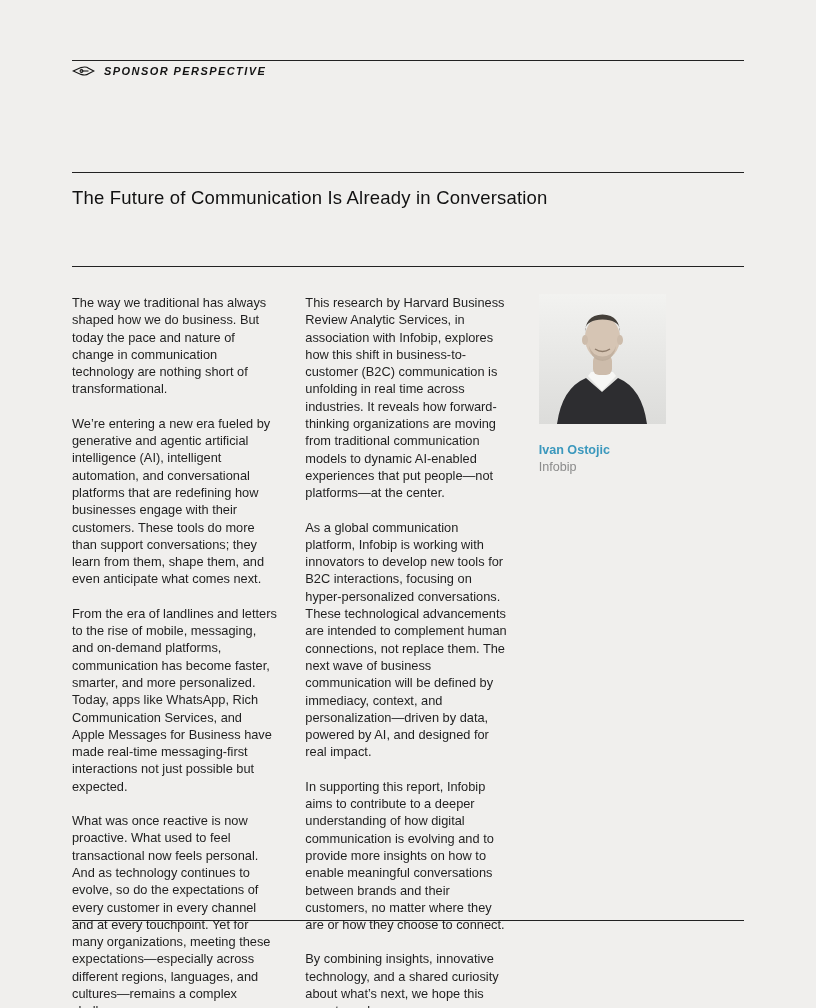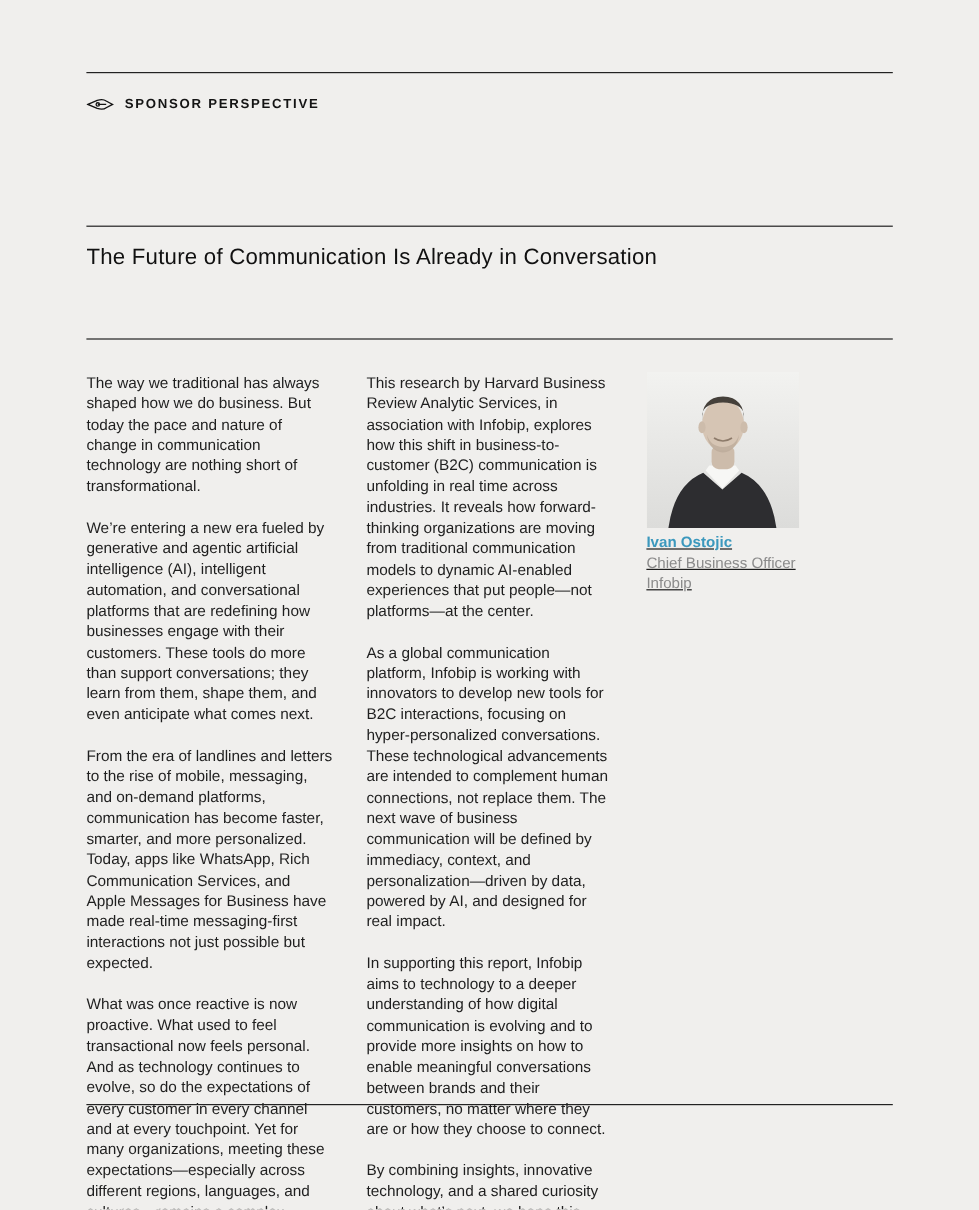--- a/index.html
+++ b/index.html
@@ -10,22 +10,22 @@
     margin:0 auto;
     background:#f0efed;
     font-family:"Liberation Sans", sans-serif;
     color:#1c1c1c;
     overflow:hidden;
   }
   .inner { position:absolute; left:72px; right:72px; top:0; }
   .rule { border:0; border-top:1px solid #222; margin:0; }
   .rule-top { margin-top:60px; }
   .eyebrow {
-    margin-top:20px;
-    display:flex; align-items:flex-start; gap:9px;
+    margin-top:4px;
+    display:flex; align-items:flex-start; gap:9px;font-style:italic;
   }
   .eyebrow .label {
     font-size:11px; font-weight:bold; letter-spacing:0.13em; color:#141414;
   }
   .rule-two { margin-top:95px; }
   .title {
     margin:14px 0 0 0;
     font-size:18.5px; font-weight:normal; letter-spacing:0.2px; color:#111;
   }
   .rule-three { margin-top:57px; }
@@ -35,21 +35,21 @@
     grid-template-columns:1fr 1fr 1fr;
     column-gap:28px;
   }
   .col p {
     margin:0 0 17px 0;
     font-size:12.8px; line-height:17.3px; color:#1f1f1f;
   }
   .portrait {
     width:127px; height:130px; display:block;
   }
-  .byline { margin-top:4px; margin-bottom:26px;text-decoration:underline; }
+  .byline { margin-top:18px; margin-bottom:26px; }
   .byline .name {
     font-size:12.6px; font-weight:bold; color:#3b98bd; line-height:17px;
   }
   .byline .role, .byline .company {
     font-size:12.6px; color:#8b8b8b; line-height:17px;
   }
   .rule-bottom { position:absolute; left:72px; right:72px; top:920px; }
 </style>
 </head>
 <body>
@@ -81,21 +81,21 @@
       <div class="col">
           <p>The way we traditional has always shaped how we do business. But today the pace and nature of change in communication technology are nothing short of transformational.</p>
           <p>We’re entering a new era fueled by generative and agentic artificial intelligence (AI), intelligent automation, and conversational platforms that are redefining how businesses engage with their customers. These tools do more than support conversations; they learn from them, shape them, and even anticipate what comes next.</p>
           <p>From the era of landlines and letters to the rise of mobile, messaging, and on-demand platforms, communication has become faster, smarter, and more personalized. Today, apps like WhatsApp, Rich Communication Services, and Apple Messages for Business have made real-time messaging-first interactions not just possible but expected.</p>
           <p>What was once reactive is now proactive. What used to feel transactional now feels personal. And as technology continues to evolve, so do the expectations of every customer in every channel and at every touchpoint. Yet for many organizations, meeting these expectations—especially across different regions, languages, and cultures—remains a complex challenge.</p>
         </div>
 
       <div class="col">
           <p>This research by Harvard Business Review Analytic Services, in association with Infobip, explores how this shift in business-to-customer (B2C) communication is unfolding in real time across industries. It reveals how forward-thinking organizations are moving from traditional communication models to dynamic AI-enabled experiences that put people—not platforms—at the center.</p>
           <p>As a global communication platform, Infobip is working with innovators to develop new tools for B2C interactions, focusing on hyper-personalized conversations. These technological advancements are intended to complement human connections, not replace them. The next wave of business communication will be defined by immediacy, context, and personalization—driven by data, powered by AI, and designed for real impact.</p>
-          <p>In supporting this report, Infobip aims to technology to a deeper understanding of how digital communication is evolving and to provide more insights on how to enable meaningful conversations between brands and their customers, no matter where they are or how they choose to connect.</p>
+          <p>In supporting this report, Infobip aims to contribute to a deeper understanding of how digital communication is evolving and to provide more insights on how to enable meaningful conversations between brands and their customers, no matter where they are or how they choose to connect.</p>
           <p>By combining insights, innovative technology, and a shared curiosity about what’s next, we hope this report sparks</p>
         </div>
 
       <div class="col">
         <span class="portrait">
           <svg class="portrait" viewBox="0 0 127 130" preserveAspectRatio="xMidYMid slice">
             <rect width="127" height="130" fill="#eaeae8"></rect>
             <rect width="127" height="130" fill="url(#g1)"></rect>
             <defs>
               <linearGradient id="g1" x1="0" y1="0" x2="0" y2="1">
@@ -117,21 +117,20 @@
 
             <path d="M46,42 Q45,21 63.5,20.5 Q82,21 81,42 L81,35 Q79,26 63.5,25.5 Q48,26 46,35 Z" fill="#45403a"></path>
 
             <path d="M50,52 Q52,66 63.5,67 Q75,66 77,52 Q74,62 63.5,62.5 Q53,62 50,52 Z" fill="#b9a897" opacity="0.7"></path>
 
             <path d="M56,55 Q63.5,60 71,55" stroke="#8d7b6a" stroke-width="1.4" fill="none"></path>
           </svg>
         </span>
         <div class="byline">
           <div class="name">Ivan Ostojic</div>
-          <div class="role">Chief Business Officer</div>
           <div class="company">Infobip</div>
         </div>
         <div>
           </div>
       </div>
 
     </div>
 
   </div>
 

